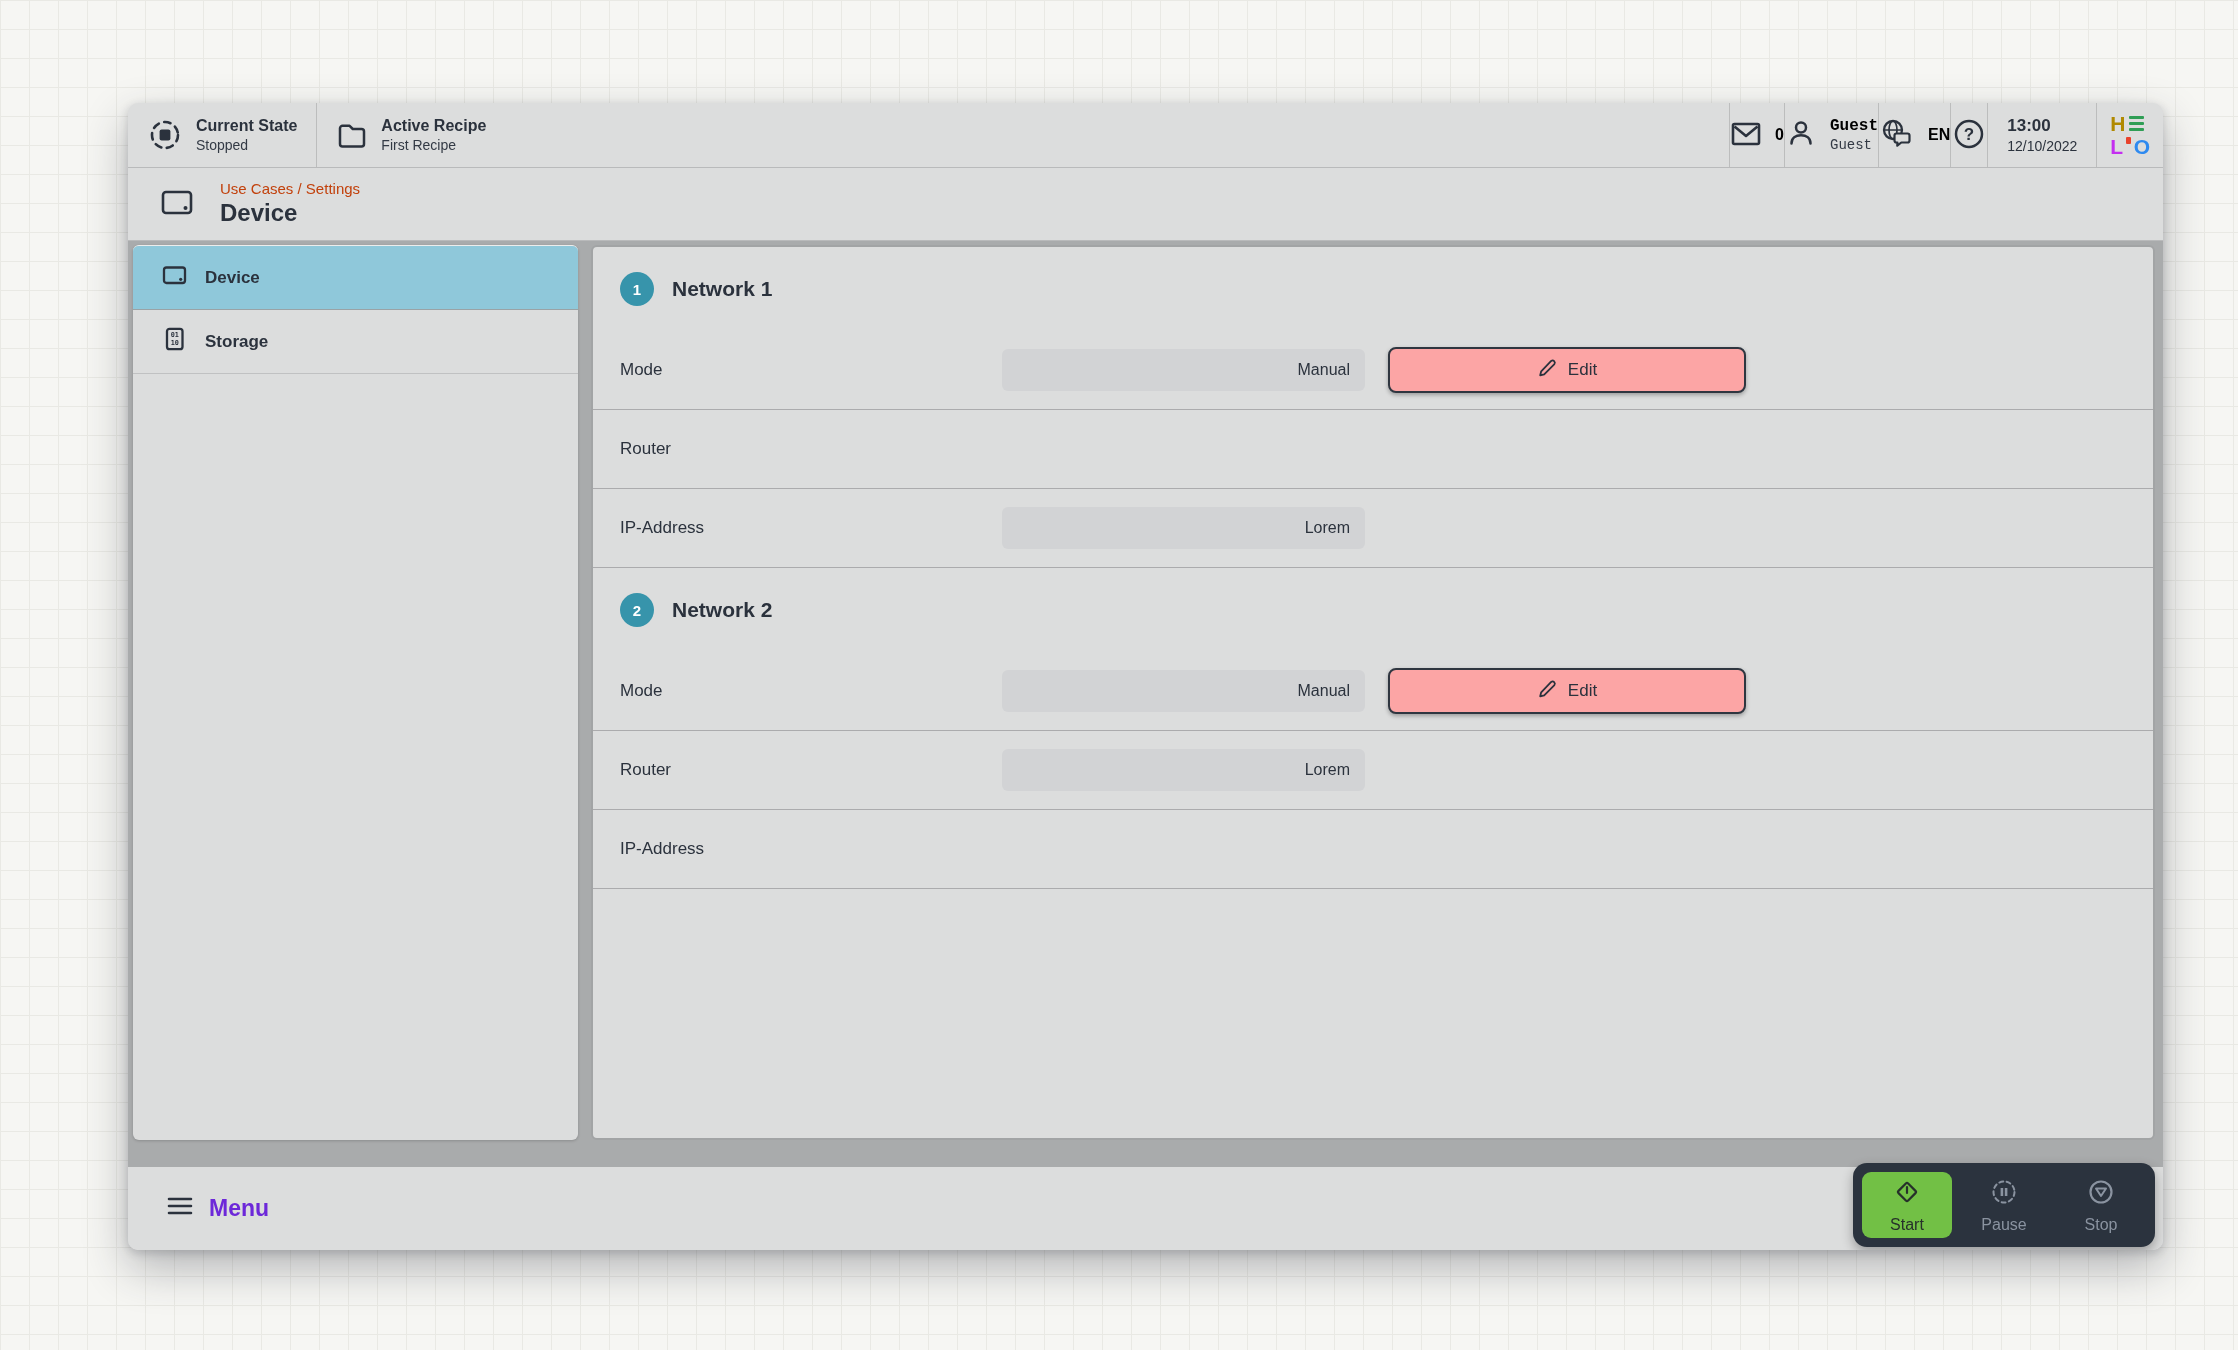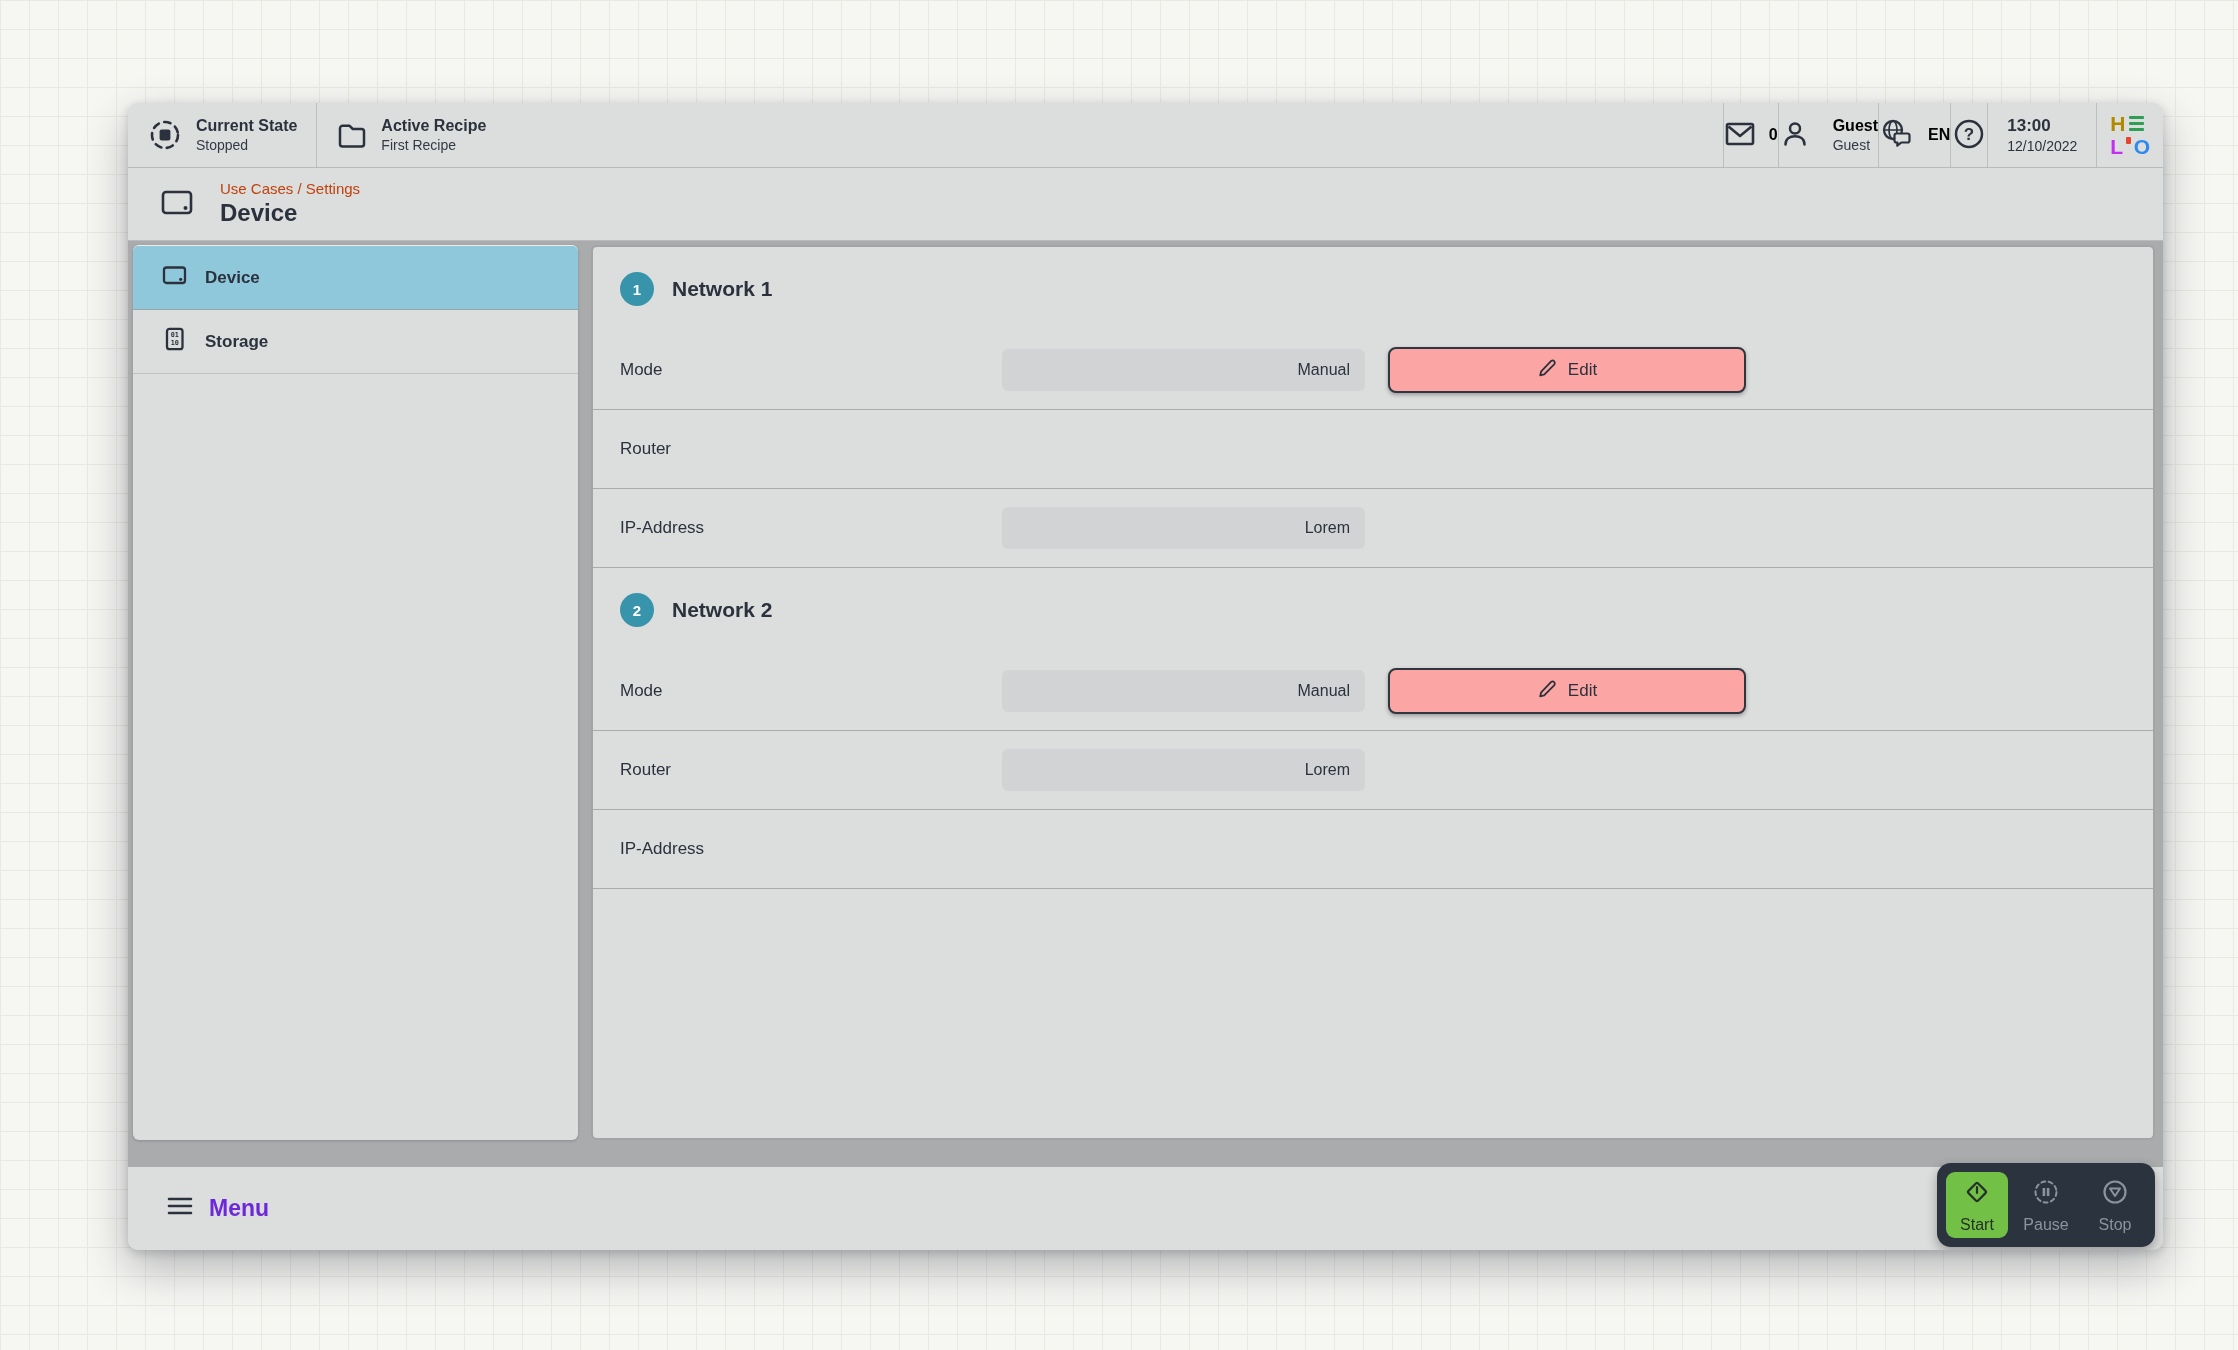--- a/index.html
+++ b/index.html
@@ -58,21 +58,21 @@
   .frow{height:78px;display:flex;align-items:center;padding:0 27px;}
   .frow-label{width:382px;font-size:17px;}
   .value-box{width:363px;height:42px;background:#d2d3d5;border-radius:6px;display:flex;align-items:center;justify-content:flex-end;padding:0 15px;box-sizing:border-box;font-size:16px;}
   .edit-btn{margin-left:23px;width:358px;height:46px;background:#fca5a5;border:2px solid #2f3640;border-radius:8px;display:flex;align-items:center;justify-content:center;gap:11px;font-size:17px;color:#2b323d;font-family:inherit;cursor:pointer;box-shadow:0 2px 4px rgba(0,0,0,.30);}
   .hdiv{height:1px;background:#ababad;}
 
   
   .bottombar{height:83px;flex:0 0 auto;background:#dcdddd;position:relative;display:flex;align-items:center;}
   .menu-btn{display:flex;align-items:center;gap:15px;margin-left:32px;font-size:23px;font-weight:700;color:#6d28d9;background:none;border:none;font-family:inherit;cursor:pointer;}
   .controls{position:absolute;right:8px;top:-4px;height:84px;background:#2b333e;border-radius:14px;display:flex;align-items:center;padding:0 9px;gap:7px;box-shadow:0 5px 12px rgba(0,0,0,.30);}
-  .ctrl{width:62px;height:66px;border-radius:9px;display:flex;flex-direction:column;align-items:center;justify-content:center;gap:5px;background:transparent;border:none;color:#8a93a0;font-size:16px;font-family:inherit;cursor:pointer;}
+  .ctrl{width:90px;height:66px;border-radius:9px;display:flex;flex-direction:column;align-items:center;justify-content:center;gap:5px;background:transparent;border:none;color:#8a93a0;font-size:16px;font-family:inherit;cursor:pointer;}
   .ctrl.start{background:#72c045;color:#26302a;}
 </style>
 </head>
 <body>
 
 <div class="stage">
   <div class="window">
 
     <div class="topbar">
 
@@ -106,21 +106,21 @@
       <button class="tb-sec bl iconbtn" style="gap:13px;">
         <span>
           <svg width="32" height="28" viewBox="0 0 32 28" fill="none">
             <rect x="3" y="4" width="26" height="20" rx="1.5" stroke="#2b323d" stroke-width="2.6" stroke-linejoin="round"></rect>
             <path d="M4.5 6.5 16 16 27.5 6.5" stroke="#2b323d" stroke-width="2.6" stroke-linejoin="round"></path>
           </svg>
         </span>
         <span class="tb-count">0</span>
       </button>
 
-      <button class="tb-sec bl iconbtn" style="gap:22px;">
+      <button class="tb-sec bl iconbtn" style="gap:13px;font-family:Liberation Mono, monospace;">
         <span>
           <svg width="32" height="32" viewBox="0 0 32 32" fill="none">
             <circle cx="16" cy="10.5" r="5" stroke="#2b323d" stroke-width="2.5"></circle>
             <path d="M6.5 26.5c0-5.4 4.3-8.3 9.5-8.3s9.5 2.9 9.5 8.3" stroke="#2b323d" stroke-width="2.5" stroke-linecap="round"></path>
           </svg>
         </span>
         <span class="tb-text" style="text-align:left;">
           <span class="tb-title">Guest</span>
           <span class="tb-sub">Guest</span>
         </span>

